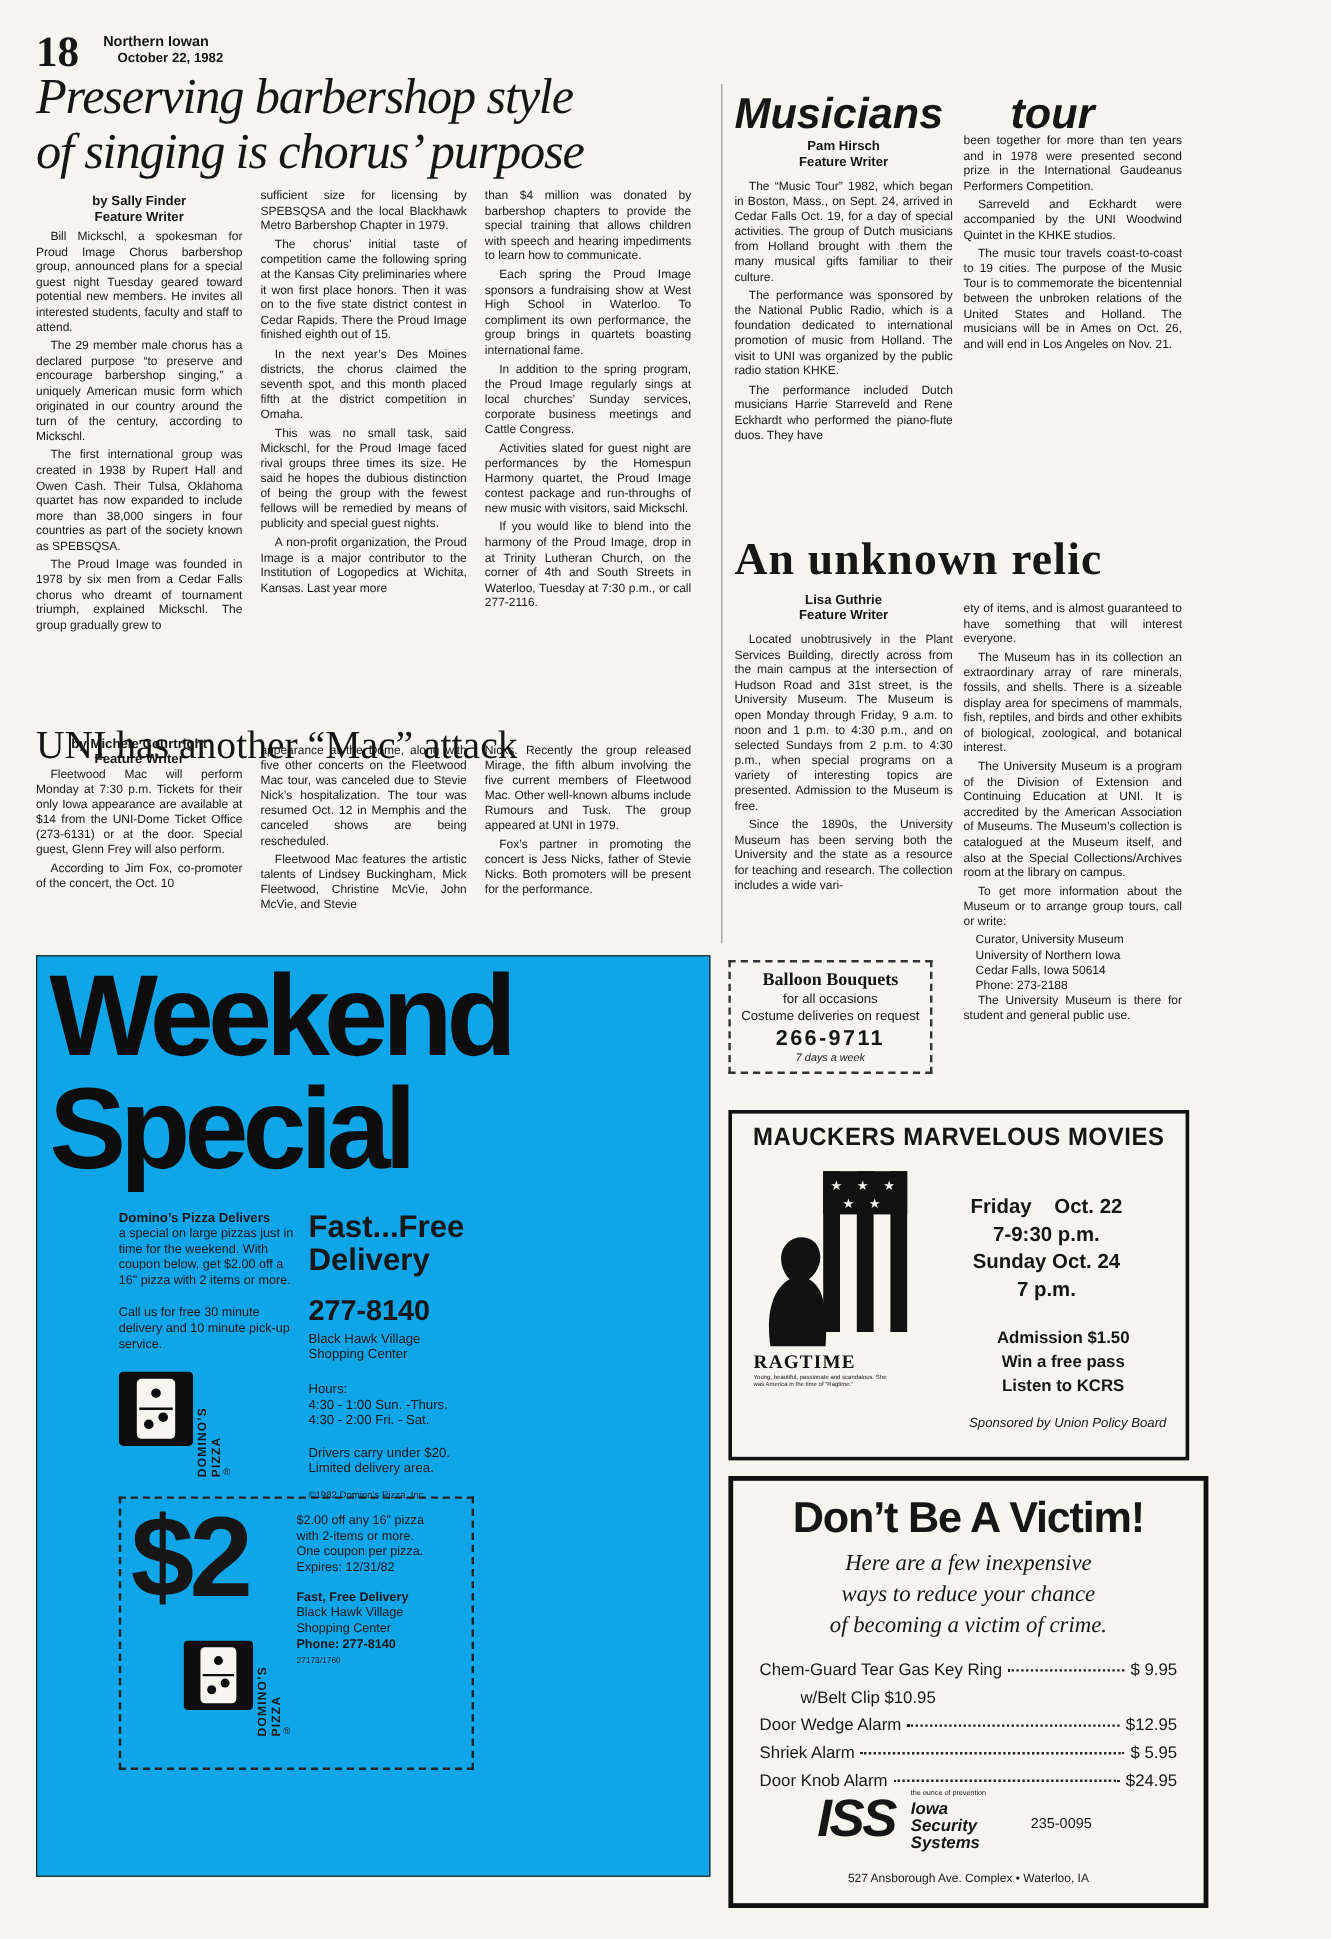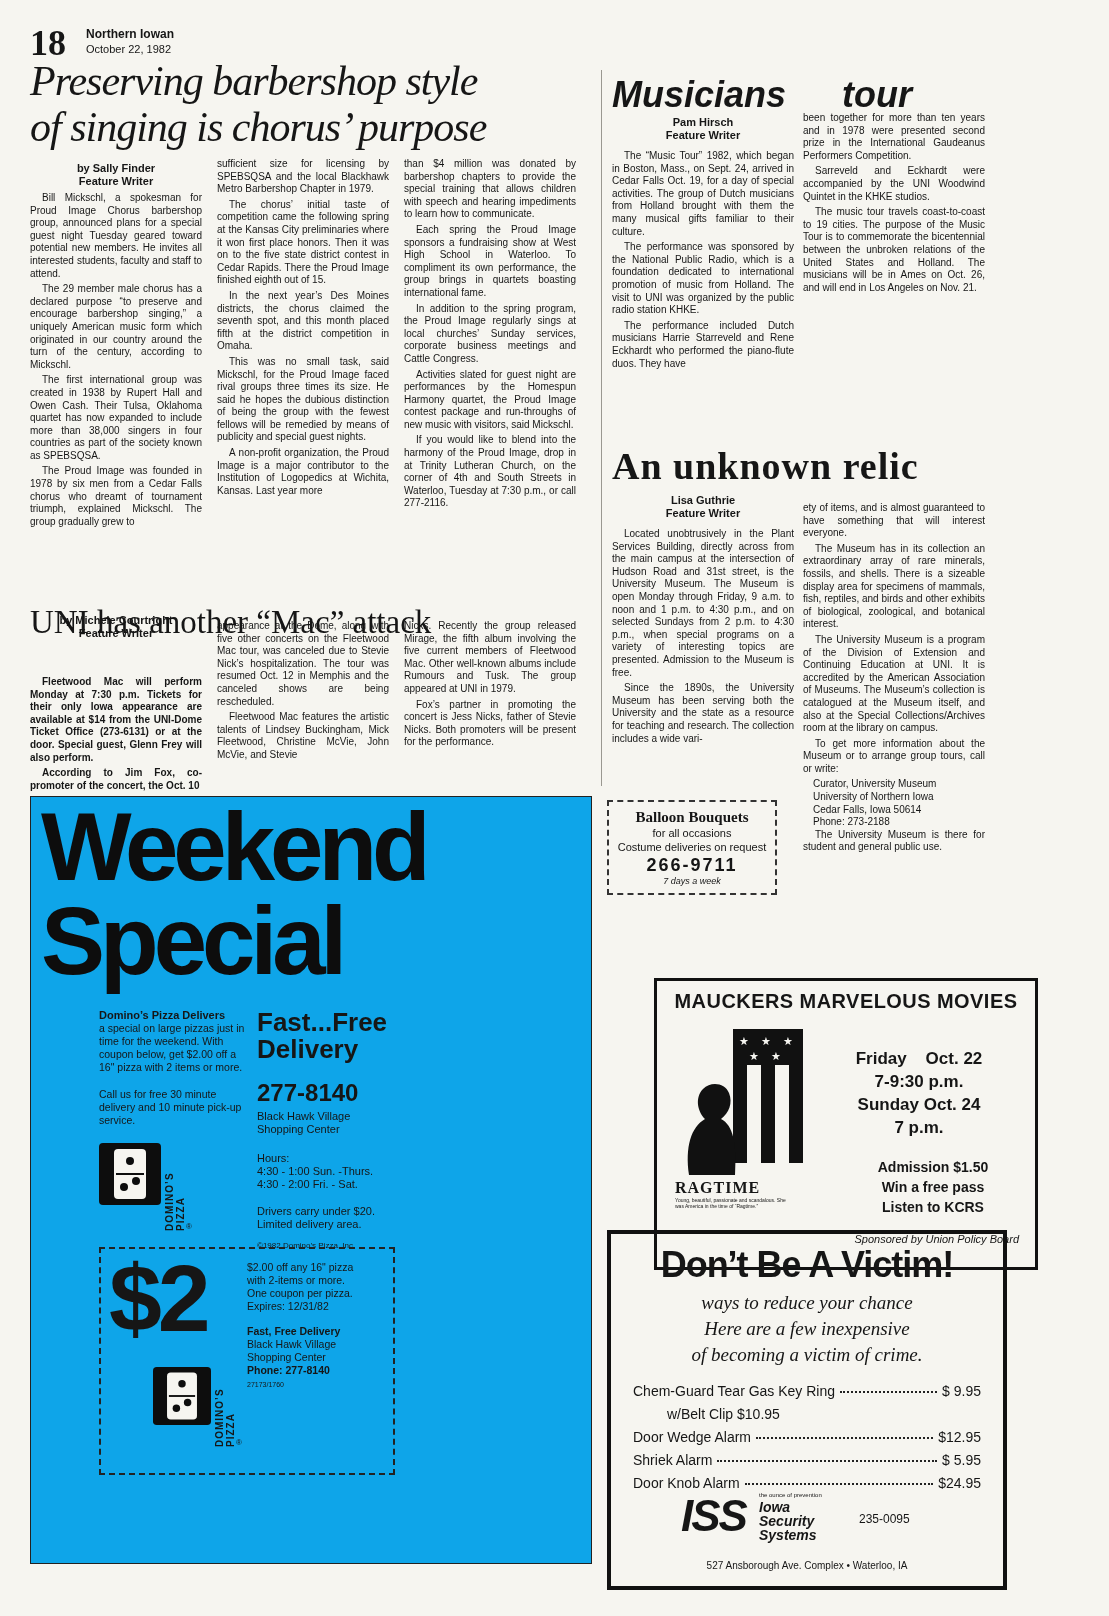--- a/index.html
+++ b/index.html
@@ -3,21 +3,21 @@
 <meta charset="utf-8">
 <style>
   html,body{margin:0;padding:0;background:#8a8a8a;}
   .page{position:relative;width:1109px;height:1616px;margin:0 auto;background:#f6f5f0;
         font-family:"Liberation Sans",sans-serif;color:#161616;overflow:hidden;}
   .abs{position:absolute;}
 
   
   .m-num{font-family:"Liberation Serif",serif;font-size:36px;font-weight:bold;line-height:34px;}
   .m-name{font-size:12px;font-weight:bold;line-height:13px;}
-  .m-date{font-size:11px;font-weight:normal;line-height:12px;}
+  .m-date{font-size:11px;font-weight:bold;line-height:12px;margin-left:12px;}
 
   
   .hl-main{font-family:"Liberation Serif",serif;font-style:italic;font-size:42px;line-height:46px;letter-spacing:-1px;}
   .hl-mus{font-family:"Liberation Sans",sans-serif;font-style:italic;font-weight:bold;font-size:36px;word-spacing:46px;letter-spacing:0;}
   .hl-relic{font-family:"Liberation Serif",serif;font-weight:bold;font-size:38px;letter-spacing:1px;}
   .hl-mac{font-family:"Liberation Serif",serif;font-size:33px;letter-spacing:0;}
 
   .byline{font-size:11px;font-weight:bold;text-align:center;line-height:13px;}
 
   
@@ -150,21 +150,21 @@
     <div class="body">
         <p>The University Museum is there for student and general public use.</p>
       </div>
   </div>
 
   <div class="abs hl-mac" style="left:30px;top:604px;">UNI has another “Mac” attack</div>
   <div class="abs byline" style="left:30px;top:614px;width:172px;">
     <div>by Michele Courtright</div>
     <div>Feature Writer</div>
   </div>
-  <div class="abs body" style="left:30px;top:676px;width:172px;font-weight:bold;">
+  <div class="abs body" style="left:30px;top:640px;width:172px;">
       <p>Fleetwood Mac will perform Monday at 7:30 p.m. Tickets for their only Iowa appearance are available at $14 from the UNI-Dome Ticket Office (273-6131) or at the door. Special guest, Glenn Frey will also perform.</p>
       <p>According to Jim Fox, co-promoter of the concert, the Oct. 10</p>
     </div>
   <div class="abs body cont" style="left:217px;top:620px;width:172px;">
       <p>appearance at the Dome, along with five other concerts on the Fleetwood Mac tour, was canceled due to Stevie Nick’s hospitalization. The tour was resumed Oct. 12 in Memphis and the canceled shows are being rescheduled.</p>
       <p>Fleetwood Mac features the artistic talents of Lindsey Buckingham, Mick Fleetwood, Christine McVie, John McVie, and Stevie</p>
     </div>
   <div class="abs body cont" style="left:404px;top:620px;width:172px;">
       <p>Nicks. Recently the group released Mirage, the fifth album involving the five current members of Fleetwood Mac. Other well-known albums include Rumours and Tusk. The group appeared at UNI in 1979.</p>
       <p>Fox’s partner in promoting the concert is Jess Nicks, father of Stevie Nicks. Both promoters will be present for the performance.</p>
@@ -243,21 +243,21 @@
   </div>
 
   <div class="abs balloon" style="left:607px;top:800px;width:158px;">
     <div class="b-title">Balloon Bouquets</div>
     <div class="b-line">for all occasions</div>
     <div class="b-line">Costume deliveries on request</div>
     <div class="b-phone">266-9711</div>
     <div class="b-small">7 days a week</div>
   </div>
 
-  <div class="abs mv-box" style="left:607px;top:978px;width:378px;height:286px;margin-left:47px;">
+  <div class="abs mv-box" style="left:607px;top:925px;width:378px;height:286px;">
     <div class="abs mv-title" style="left:0px;top:8px;width:100%;">MAUCKERS MARVELOUS MOVIES</div>
 
     <div class="abs" style="left:18px;top:46px;width:135px;height:222px;">
       <span>
         <svg width="135" height="148" viewBox="0 0 135 148">
           <rect width="135" height="148" fill="#f6f5f0"></rect>
           <rect x="58" y="2" width="14" height="134" fill="#111"></rect>
           <rect x="86" y="2" width="14" height="134" fill="#111"></rect>
           <rect x="114" y="2" width="14" height="134" fill="#111"></rect>
           <rect x="58" y="2" width="70" height="36" fill="#111"></rect>
@@ -285,22 +285,22 @@
       <div class="mv-adm">Win a free pass</div>
       <div class="mv-adm">Listen to KCRS</div>
     </div>
 
     <div class="abs mv-sponsor" style="left:100px;top:252px;width:262px;">Sponsored by Union Policy Board</div>
   </div>
 
   <div class="abs v-box" style="left:607px;top:1230px;width:392px;height:352px;">
     <div class="abs v-title" style="left:0;top:10px;width:100%;">Don’t Be A Victim!</div>
     <div class="abs" style="left:0;top:56px;width:100%;">
+      <div class="v-sub">Here are a few inexpensive</div>
       <div class="v-sub">ways to reduce your chance</div>
-      <div class="v-sub">Here are a few inexpensive</div>
       <div class="v-sub">of becoming a victim of crime.</div>
     </div>
 
     <div class="abs" style="left:22px;top:146px;width:348px;">
       <div class="v-row">
         <span>Chem-Guard Tear Gas Key Ring</span>
         <span class="v-leader"></span>
         <span>$ 9.95</span>
       </div>
       <div class="v-row v-indent">

